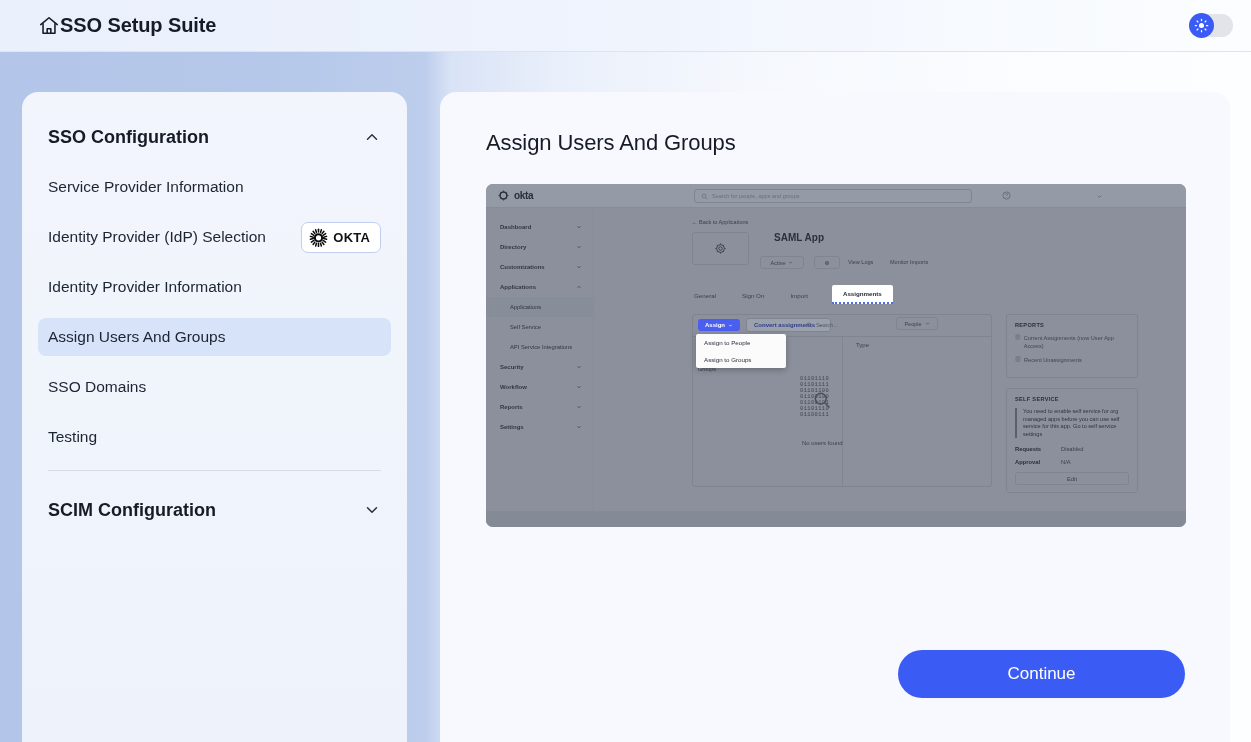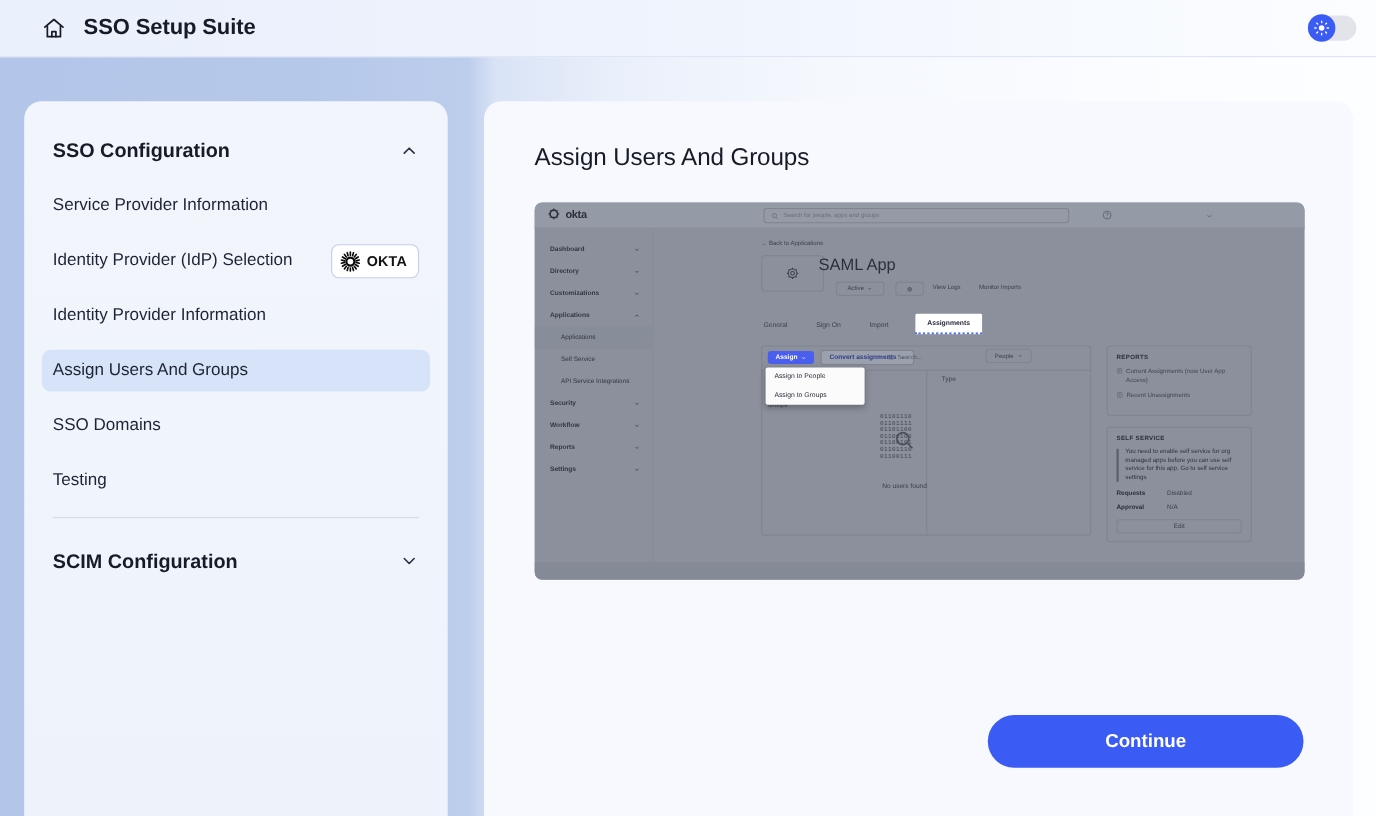--- a/index.html
+++ b/index.html
@@ -25,21 +25,21 @@
     background: linear-gradient(to right, #eaf0fc 0%, #eef3fd 45%, #f6f9fe 75%, #fbfdff 100%);
     display: flex;
     align-items: center;
     padding: 0 18px 0 38px;
     border-bottom: 1px solid #dbe4f5;
     z-index: 20;
   }
   .brand {
     display: flex;
     align-items: center;
-    gap: 16px;
+    gap: 0;
   }
   .home-icon { width: 22px; height: 22px; display: block; }
   .brand-title {
     font-size: 20px;
     font-weight: 600;
     color: #161b26;
     letter-spacing: -0.1px;
   }
   .topbar-right {
     margin-left: auto;
@@ -226,21 +226,21 @@
   .sh-nav.active-row { background: #878d99; }
 
   .sh-main { position: absolute; top: 24px; left: 108px; right: 0; bottom: 16px; }
   .sh-back { position: absolute; top: 11px; left: 98px; font-size: 5.5px; }
   .sh-apptile {
     position: absolute; top: 24px; left: 98px;
     width: 57px; height: 33px;
     border: 1px solid #7f848f; border-radius: 3px;
     display:flex; align-items:center; justify-content:center;
   }
-  .sh-appname { position: absolute; top: 24px; left: 150px; font-size: 15px; font-weight: 400; color: #2b3039; }
+  .sh-appname { position: absolute; top: 24px; left: 180px; font-size: 10px; font-weight: 700; color: #2b3039; }
   .sh-pill {
     position: absolute; border: 1px solid #7f848f; border-radius: 3px;
     height: 13px; display: flex; align-items: center; justify-content: center;
     font-size: 5.5px; padding: 0 6px; gap: 3px;
   }
   .sh-linktext { position: absolute; font-size: 5.5px; color: #3c414c; }
   .sh-tabs {
     position: absolute; top: 80px; left: 98px; right: 0; height: 22px;
     display: flex; align-items: flex-start; gap: 22px;
     font-size: 6.2px;
@@ -313,21 +313,21 @@
   
   .continue-btn {
     position: absolute;
     left: 458px; top: 558px;
     width: 287px; height: 48px;
     background: #3b5bf5;
     border: none;
     border-radius: 24px;
     color: #ffffff;
     font-size: 17px;
-    font-weight: 700;
+    font-weight: 400;
     font-family: "Liberation Sans", sans-serif;
     cursor: pointer;
   }
 </style>
 </head>
 <body>
 
 <div class="topbar">
   <div class="brand">
     <span class="home-icon">

